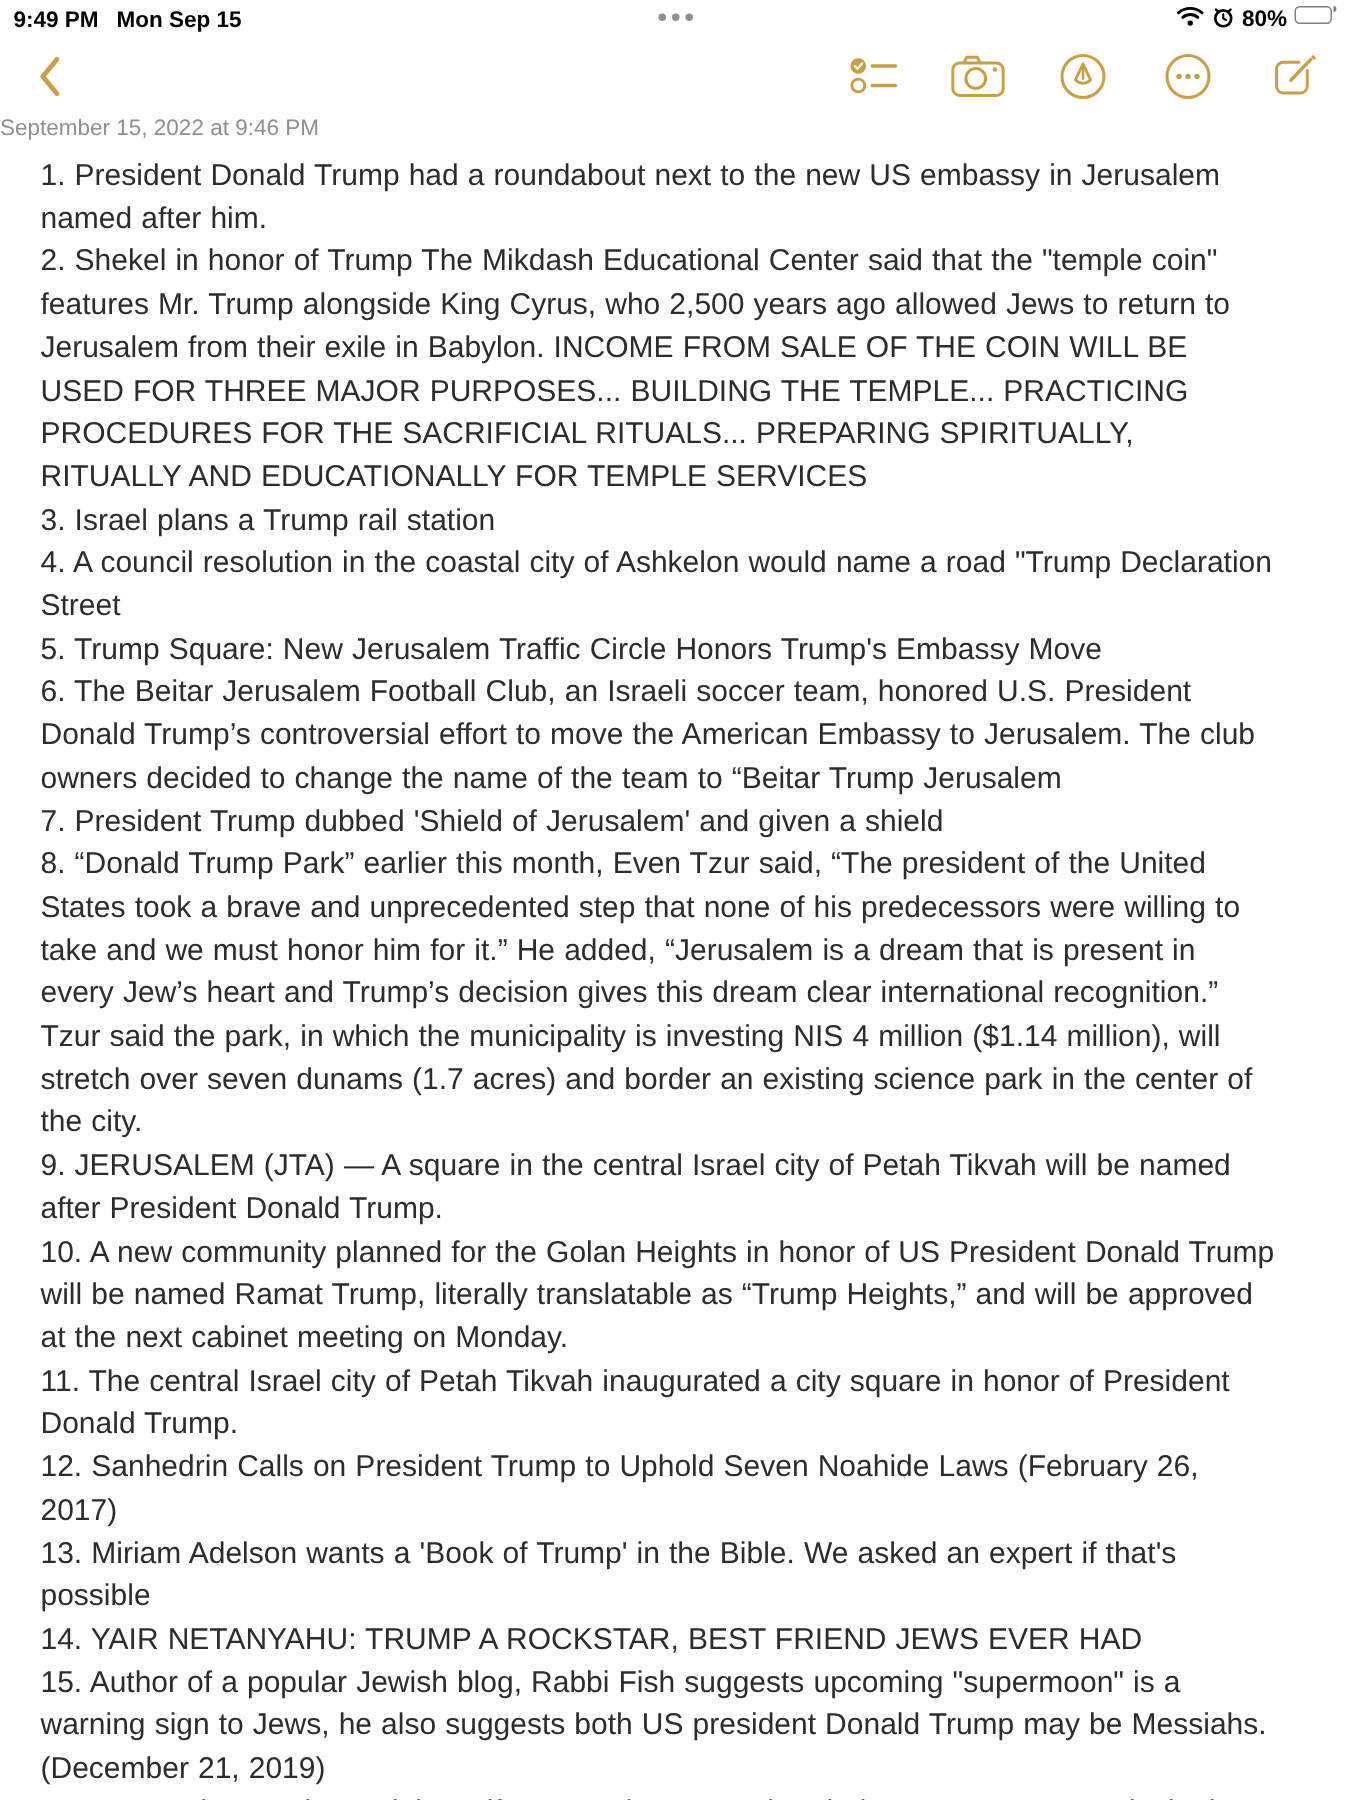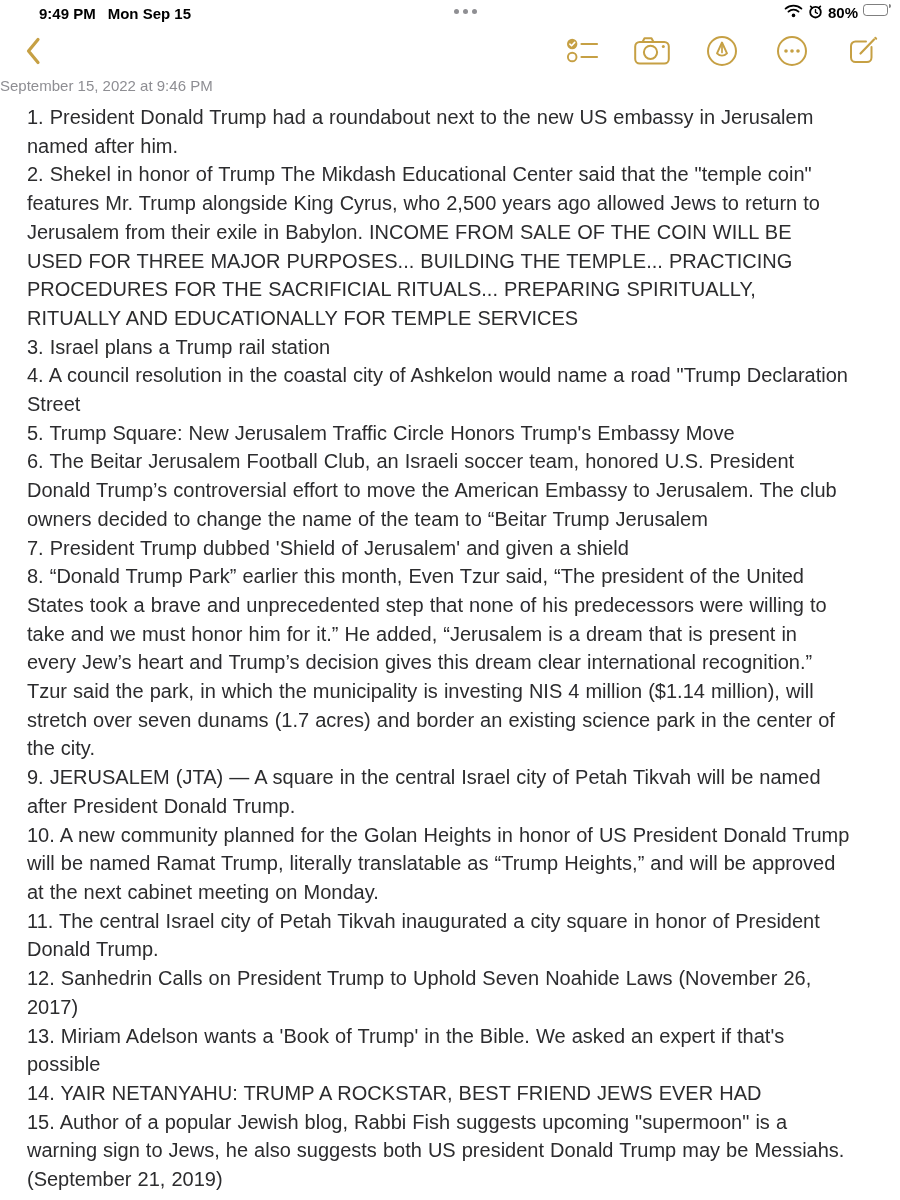--- a/index.html
+++ b/index.html
@@ -2,21 +2,21 @@
 <html><head>
 <meta charset="utf-8">
 <style>
   * { margin: 0; padding: 0; box-sizing: border-box; }
   html, body { width: 900px; height: 1200px; overflow: hidden; background: #ffffff;
     font-family: "Liberation Sans", sans-serif; }
   .screen { position: relative; width: 900px; height: 1200px; background: #fff; }
 
   
   .status-bar { position: absolute; top: 0; left: 0; right: 0; height: 26px;
-    display: flex; align-items: center; color: #000; font-size: 15px; font-weight: 600; margin-left: 30px; }
+    display: flex; align-items: center; color: #000; font-size: 15px; font-weight: 600; }
   .status-left { position: absolute; left: 9px; top: 5px; display: flex; gap: 12px; }
   .status-center { position: absolute; left: 0; right: 0; top: 9px; display: flex;
     justify-content: center; gap: 4px; }
   .status-center .dot { width: 5px; height: 5px; border-radius: 50%; background: #8f8f93; }
   .status-right { position: absolute; right: 9px; top: 4px; display: flex;
     align-items: flex-start; gap: 5px; }
   .battery-shell { position: relative; width: 25px; height: 12px;
     border: 1px solid rgba(0,0,0,0.5); border-radius: 3.5px; padding: 1px; }
   .battery-fill { height: 100%; background: #000; border-radius: 2px; }
   .battery-nub { width: 2px; height: 4px; background: rgba(0,0,0,0.5);
@@ -145,20 +145,20 @@
       <p class="note-item">2. Shekel in honor of Trump The Mikdash Educational Center said that the "temple coin" features Mr. Trump alongside King Cyrus, who 2,500 years ago allowed Jews to return to Jerusalem from their exile in Babylon. INCOME FROM SALE OF THE COIN WILL BE USED FOR THREE MAJOR PURPOSES... BUILDING THE TEMPLE... PRACTICING PROCEDURES FOR THE SACRIFICIAL RITUALS... PREPARING SPIRITUALLY, RITUALLY AND EDUCATIONALLY FOR TEMPLE SERVICES</p>
       <p class="note-item">3. Israel plans a Trump rail station</p>
       <p class="note-item">4. A council resolution in the coastal city of Ashkelon would name a road "Trump Declaration Street</p>
       <p class="note-item">5. Trump Square: New Jerusalem Traffic Circle Honors Trump's Embassy Move</p>
       <p class="note-item">6. The Beitar Jerusalem Football Club, an Israeli soccer team, honored U.S. President Donald Trump’s controversial effort to move the American Embassy to Jerusalem. The club owners decided to change the name of the team to “Beitar Trump Jerusalem</p>
       <p class="note-item">7. President Trump dubbed 'Shield of Jerusalem' and given a shield</p>
       <p class="note-item">8. “Donald Trump Park” earlier this month, Even Tzur said, “The president of the United States took a brave and unprecedented step that none of his predecessors were willing to take and we must honor him for it.” He added, “Jerusalem is a dream that is present in every Jew’s heart and Trump’s decision gives this dream clear international recognition.” Tzur said the park, in which the municipality is investing NIS 4 million ($1.14 million), will stretch over seven dunams (1.7 acres) and border an existing science park in the center of the city.</p>
       <p class="note-item">9. JERUSALEM (JTA) — A square in the central Israel city of Petah Tikvah will be named after President Donald Trump.</p>
       <p class="note-item">10. A new community planned for the Golan Heights in honor of US President Donald Trump will be named Ramat Trump, literally translatable as “Trump Heights,” and will be approved at the next cabinet meeting on Monday.</p>
       <p class="note-item">11. The central Israel city of Petah Tikvah inaugurated a city square in honor of President Donald Trump.</p>
-      <p class="note-item">12. Sanhedrin Calls on President Trump to Uphold Seven Noahide Laws (November 26, 2017)</p>
+      <p class="note-item">12. Sanhedrin Calls on President Trump to Uphold Seven Noahide Laws (February 26, 2017)</p>
       <p class="note-item">13. Miriam Adelson wants a 'Book of Trump' in the Bible. We asked an expert if that's possible</p>
       <p class="note-item">14. YAIR NETANYAHU: TRUMP A ROCKSTAR, BEST FRIEND JEWS EVER HAD</p>
-      <p class="note-item">15. Author of a popular Jewish blog, Rabbi Fish suggests upcoming "supermoon" is a warning sign to Jews, he also suggests both US president Donald Trump may be Messiahs. (September 21, 2019)</p>
+      <p class="note-item">15. Author of a popular Jewish blog, Rabbi Fish suggests upcoming "supermoon" is a warning sign to Jews, he also suggests both US president Donald Trump may be Messiahs. (December 21, 2019)</p>
       <p class="note-item">16. Trump signs Golan Heights 'gift' to Israel'; Netanyahu pledges a new community in the Golan named after him</p>
     </div>
 
 </div>
 
 </body></html>

